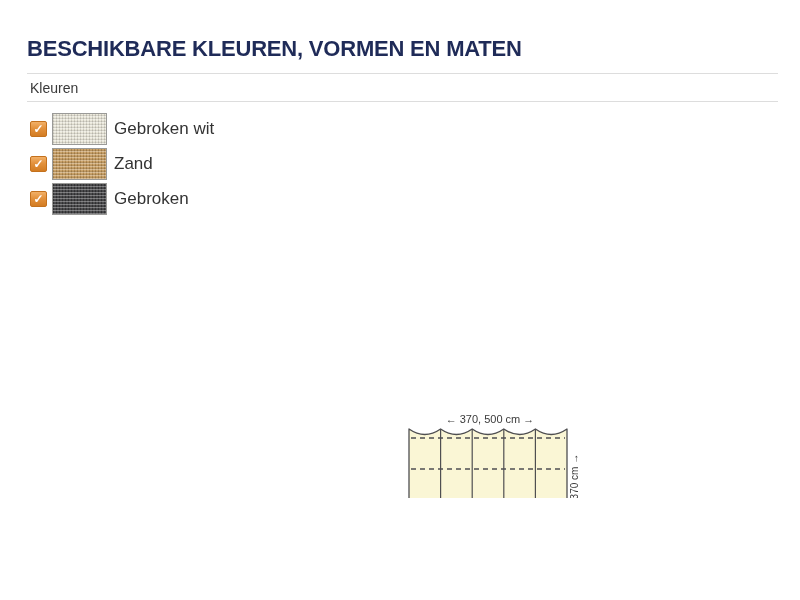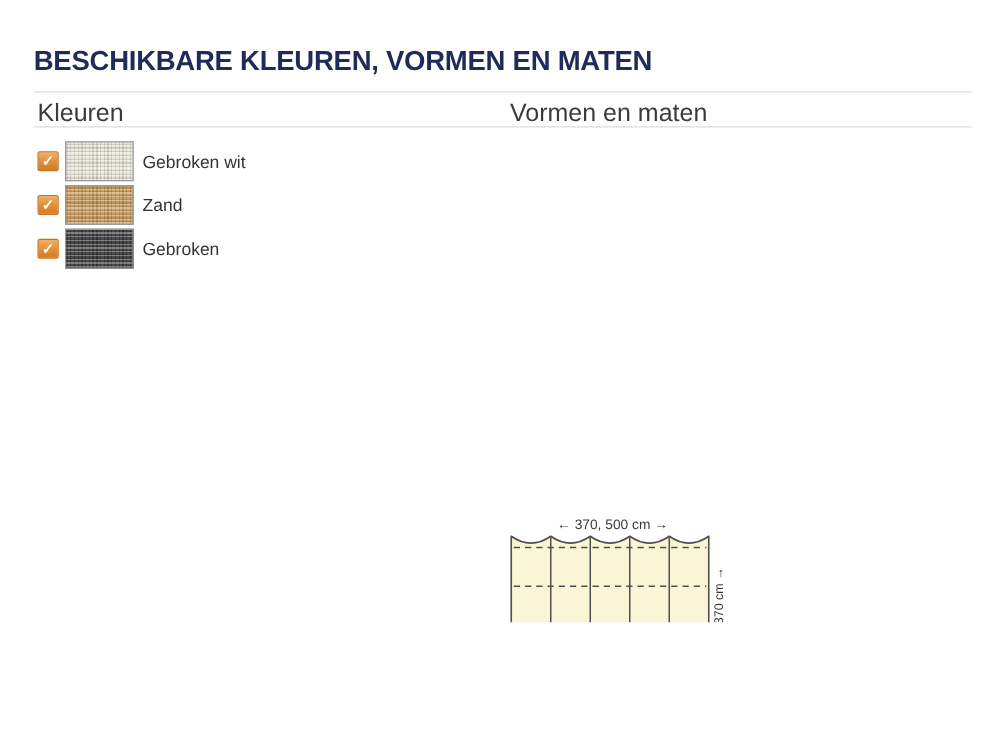--- a/index.html
+++ b/index.html
@@ -27,21 +27,21 @@
     left: 27px;
     right: 22px;
     height: 1px;
     background: #dddddd;
   }
   .rule-top { top: 73px; }
   .rule-bottom { top: 101px; }
   .col-header {
     position: absolute;
     top: 80px;
-    font-size: 20px;
+    font-size: 14px;
     color: #3a3a3a;
     white-space: nowrap;
   }
   .col-header-kleuren { left: 30px; }
   .col-header-vormen { left: 408px; }
 
   .color-row {
     position: absolute;
     left: 30px;
     width: 340px;
@@ -72,21 +72,21 @@
     height: 32px;
     margin-left: 5px;
     border: 1px solid #9a9a98;
     flex: 0 0 auto;
     background-image:
       repeating-linear-gradient(0deg, rgba(255,255,255,0.30) 0 1px, rgba(0,0,0,0.10) 1px 2px, rgba(255,255,255,0.00) 2px 3px),
       repeating-linear-gradient(90deg, rgba(0,0,0,0.12) 0 1px, rgba(255,255,255,0.10) 1px 3px);
   }
   .swatch-label {
     margin-left: 7px;
-    font-size: 14px;
+    font-size: 17px;
     color: #333333;
     white-space: nowrap;
   }
 
   .diagram {
     position: absolute;
     left: 400px;
     top: 398px;
     width: 195px;
     height: 158px;
@@ -103,21 +103,20 @@
 </head>
 <body>
 
 <div class="page">
 
   <h2 class="page-title">BESCHIKBARE KLEUREN, VORMEN EN MATEN</h2>
 
   <div class="rule rule-top"></div>
 
   <div class="col-header col-header-kleuren">Kleuren</div>
-  <div class="col-header col-header-vormen">Vormen en maten</div>
 
   <div class="rule rule-bottom"></div>
 
   <div class="color-row row-1">
     <span class="checkbox">✓</span>
     <span class="swatch" style="background-color: rgb(233, 230, 216);"></span>
     <span class="swatch-label">Gebroken wit</span>
   </div>
 
   <div class="color-row row-2">

